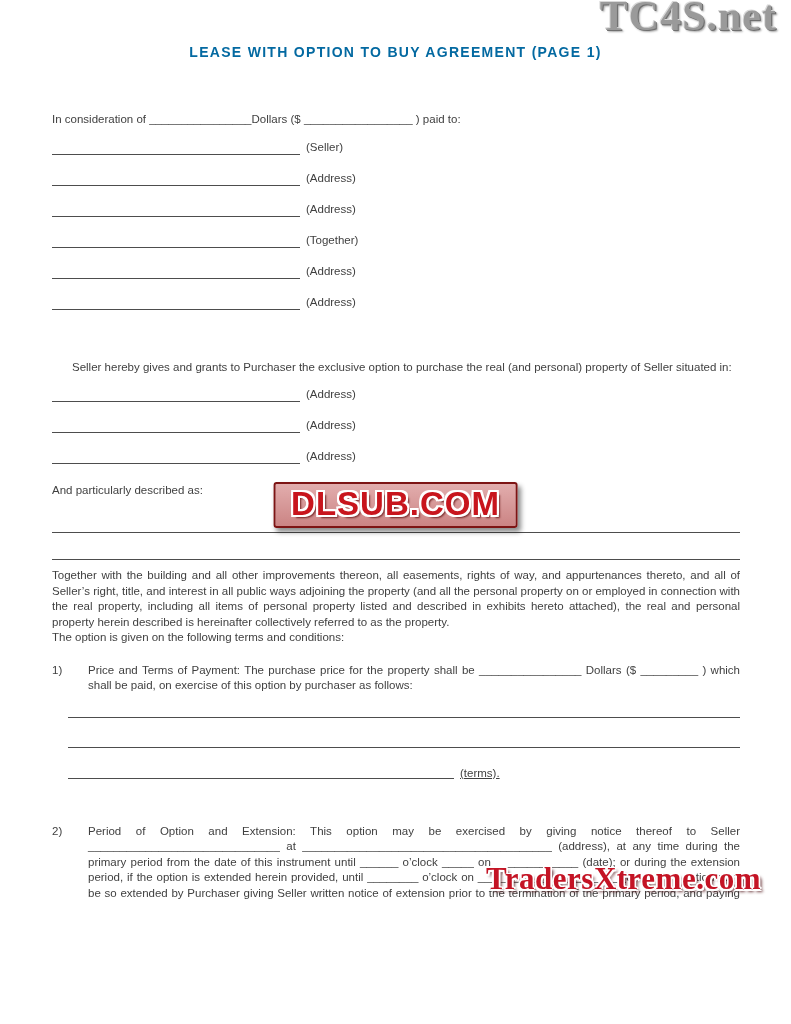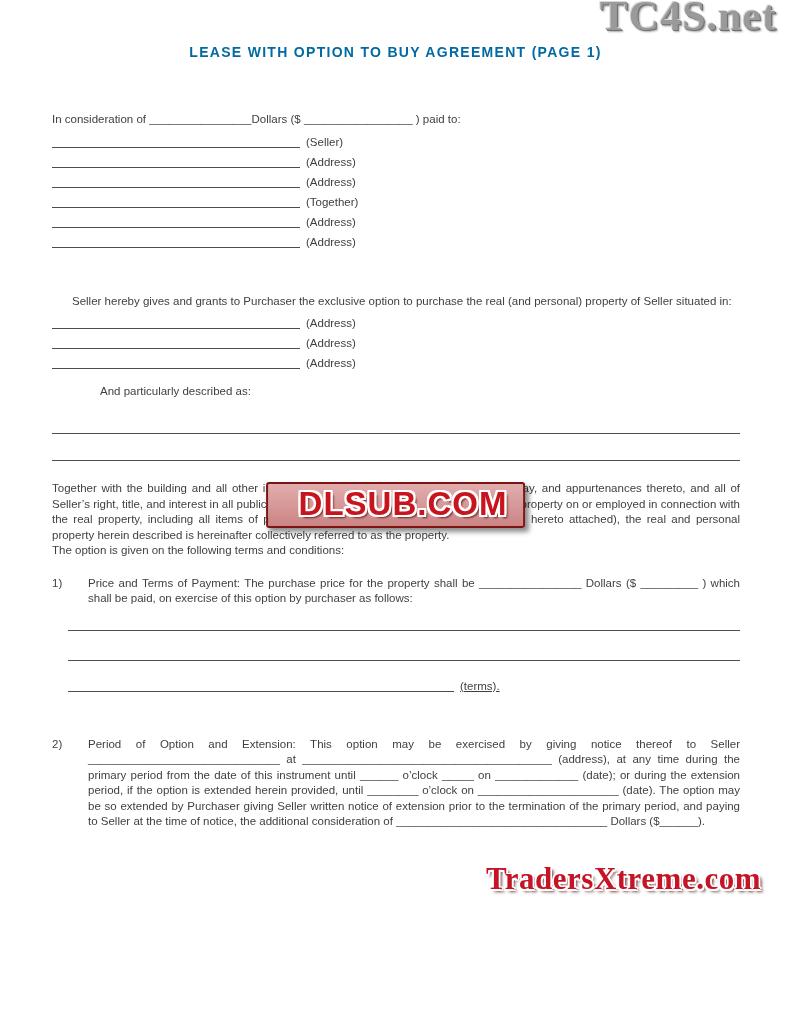--- a/index.html
+++ b/index.html
@@ -43,45 +43,44 @@
   }
 
   
   .content { padding: 0 51px 0 52px; }
 
   .para { margin: 0; line-height: 15.5px; text-align: justify; }
   .lead-space   { margin-top: 52px; }
 
   .blank-row {
     display: flex;
-    align-items: flex-end;
-    margin-top: 2px;
+    margin-top: 13px;
     height: 18px;
   }
   .blank {
     display: inline-block;
     width: 248px;
     height: 14px;
     border-bottom: 1px solid #4d4d4d;
   }
   .blank-label { margin-left: 6px; white-space: nowrap; }
 
   .by-line { margin-top: 15px; line-height: 15px; }
 
   .grant-lead { margin-top: 46px; margin-left: 20px; }
-  .described  { margin-top: 15px; line-height: 15px; margin-left: 48px; }
+  .described  { margin-top: 15px; line-height: 15px; }
 
   .rule {
     height: 0;
     border-bottom: 1px solid #4d4d4d;
   }
   .rule-desc-1 { margin-top: 34px; }
   .rule-desc-2 { margin-top: 26px; }
 
-  .together { margin-top: 20px; }
+  .together { margin-top: 8px; }
   .terms-intro { }
 
   .item { display: flex; margin-top: 17px; }
   .item-2 { margin-top: 45px; }
   .item-num { flex: 0 0 16px; line-height: 15.5px; }
   .item-text { flex: 1; line-height: 15.5px; text-align: justify; margin-left: 20px; }
 
   .item-rules { margin-left: 16px; }
   .rule-item-1 { margin-top: 23px; }
   .rule-item-2 { margin-top: 29px; }
@@ -100,21 +99,21 @@
     height: 14px;
     border-bottom: 1px solid #4d4d4d;
   }
 
   
   .watermark {
     position: absolute;
     top: 482px;
     left: 50%;
     transform: translateX(-50%);
-    padding: 1px 16px 3px 31px;
+    padding: 1px 16px 3px 16px;
     background: linear-gradient(#e2adad, #cb8484);
     border: 2px solid #7d1414;
     border-radius: 3px;
     box-shadow: 3px 4px 5px rgba(0,0,0,0.45);
   }
   .watermark-text {
     font-weight: bold;
     font-size: 33px;
     letter-spacing: 1px;
     color: #c8151d;

